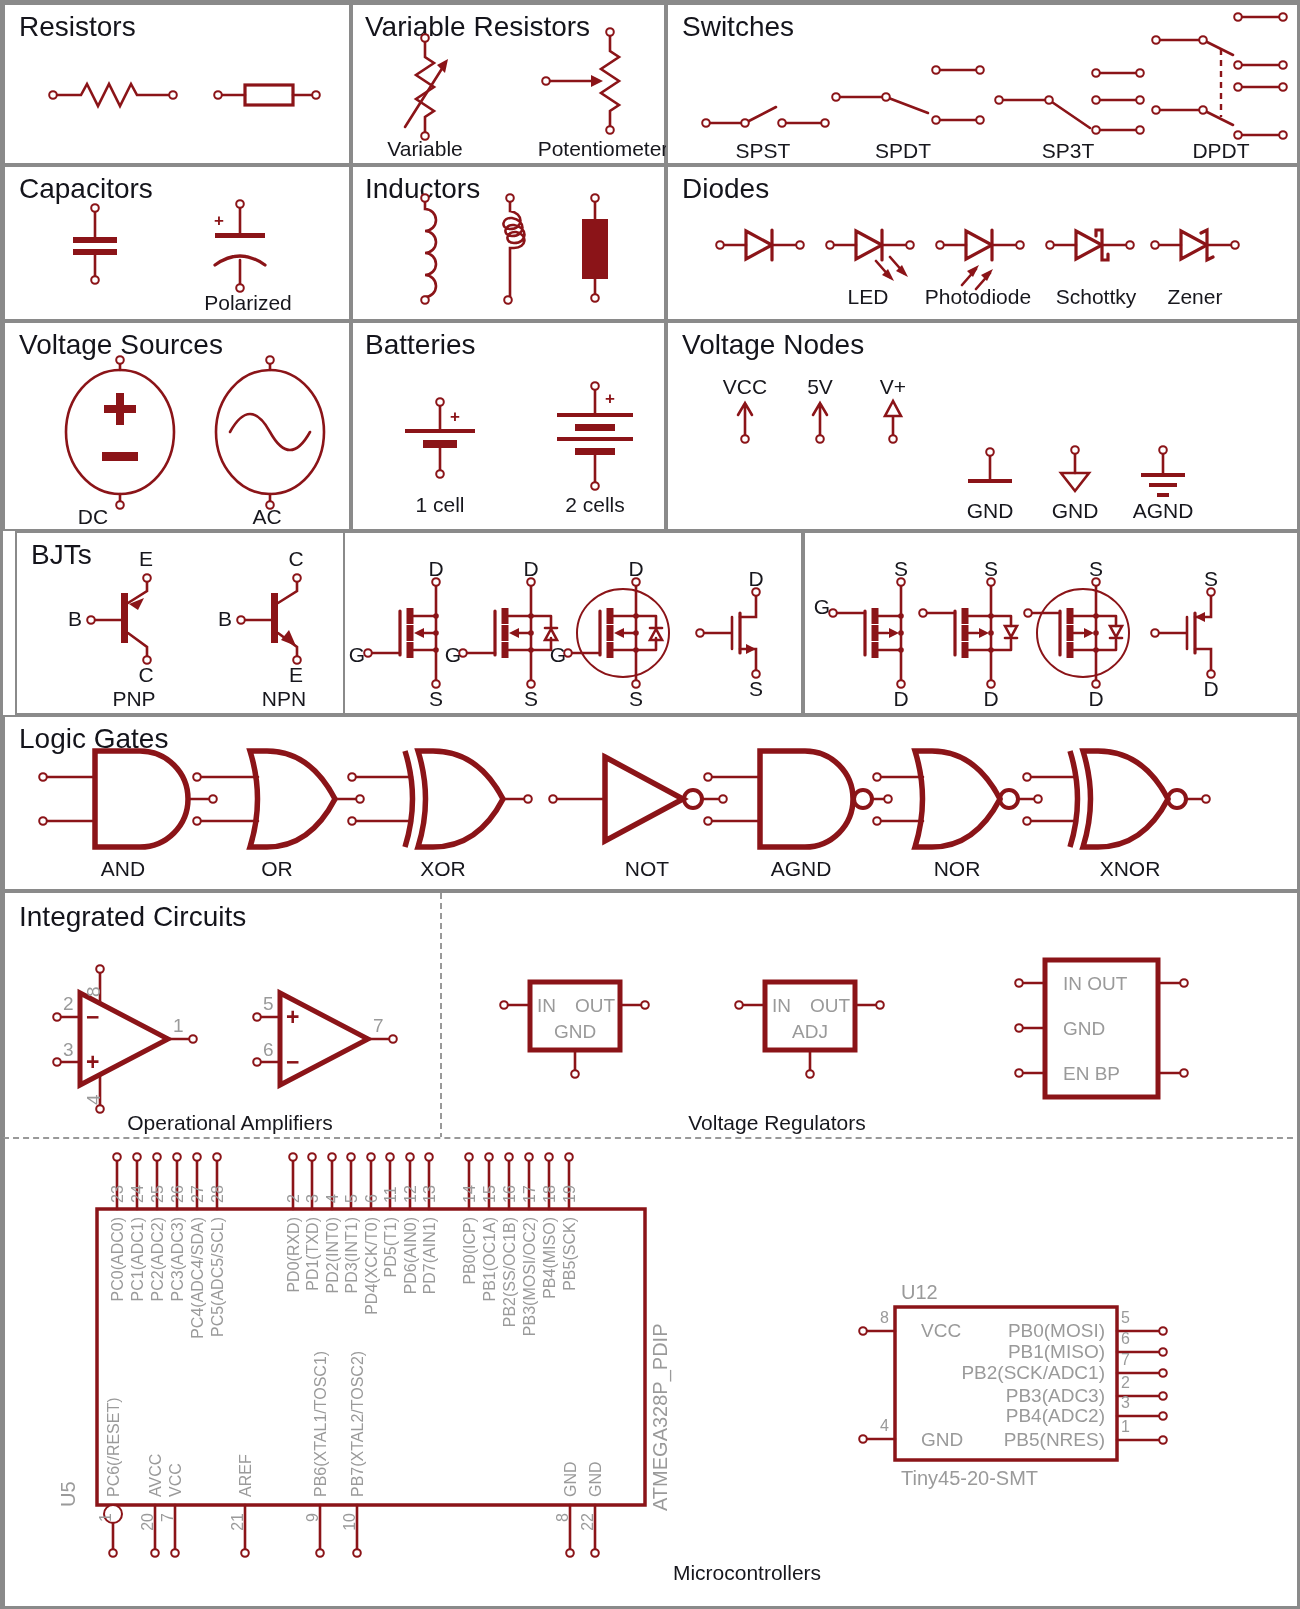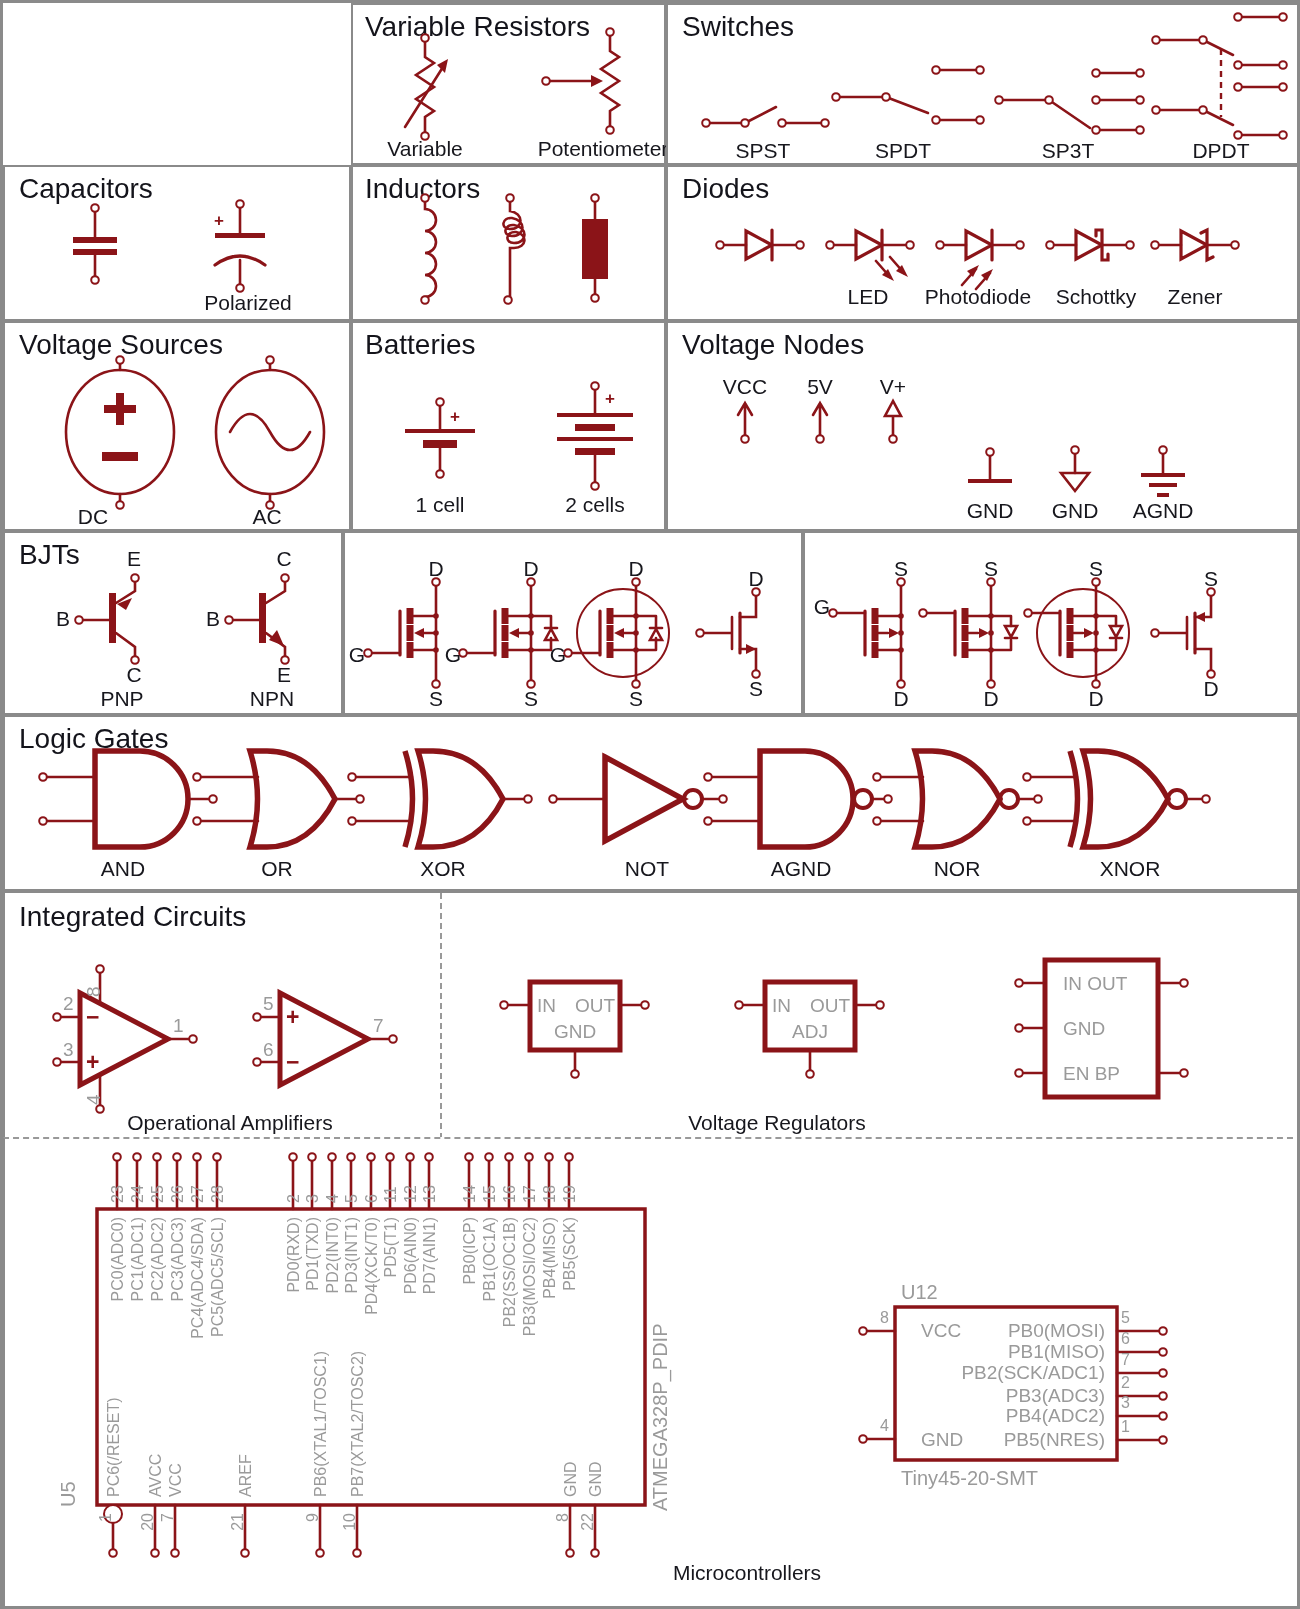--- a/index.html
+++ b/index.html
@@ -27,20 +27,36 @@
   .tm { fill:#fff; stroke:#8b1418; stroke-width:2; }
   .jd { fill:#8b1418; stroke:none; }
   .dash { stroke:#8b1418; stroke-width:2.4; stroke-dasharray:6 5; fill:none; }
   .vdiv { position:absolute; border-left:2px dashed #999; }
 </style>
 </head>
 <body>
 
 <div id="canvas">
 
+  <div class="sec" style="left:0;top:0;width:348px;height:162px">
+    <span class="ttl" style="left:14px;top:6px">Resistors</span>
+    <svg width="344" height="158">
+      <g>
+        <path class="ln" d="M51,90 H76 l6,-11 11,22 11,-22 11,22 11,-22 6,11 H165"></path>
+        <circle class="tm" cx="48" cy="90" r="3.8"></circle>
+          <circle class="tm" cx="168" cy="90" r="3.8"></circle>
+      </g>
+      <g>
+        <path class="ln" d="M216,90 H240 M288,90 H308"></path>
+        <rect class="l3" x="240" y="80" width="48" height="20"></rect>
+        <circle class="tm" cx="213" cy="90" r="3.8"></circle>
+          <circle class="tm" cx="311" cy="90" r="3.8"></circle>
+      </g>
+    </svg>
+  </div>
 
   <div class="sec" style="left:348px;top:0;width:315px;height:162px">
     <span class="ttl" style="left:12px;top:6px">Variable Resistors</span>
     <svg width="311" height="158">
       <g>
         <path class="ln" d="M72,36 V52 L81,58 63,70 81,82 63,94 81,106 72,112 V128"></path>
         <circle class="tm" cx="72" cy="33" r="3.8"></circle>
           <circle class="tm" cx="72" cy="131" r="3.8"></circle>
         <path class="ln" d="M52,122 L90,62"></path>
         <polygon class="fl" points="95,54 84,60 92,68"></polygon>
@@ -288,21 +304,21 @@
       </g>
     </svg>
     <span class="lbl" style="left:77px;top:52px">VCC</span>
     <span class="lbl" style="left:152px;top:52px">5V</span>
     <span class="lbl" style="left:225px;top:52px">V+</span>
     <span class="lbl" style="left:322px;top:176px">GND</span>
     <span class="lbl" style="left:407px;top:176px">GND</span>
     <span class="lbl" style="left:495px;top:176px">AGND</span>
   </div>
 
-  <div class="sec" style="left:0;top:528px;width:340px;height:184px">
+  <div class="sec" style="left:12px;top:528px;width:340px;height:184px">
     <span class="ttl" style="left:14px;top:6px">BJTs</span>
     <svg width="336" height="180">
       <g>
         <rect class="fl" x="104" y="60" width="7" height="50"></rect>
         <path class="ln" d="M77,87 H104 M130,48 V58 L111,70 M111,100 L130,114 V124"></path>
         <polygon class="fl" points="112,71 127,65 121,77"></polygon>
         <circle class="tm" cx="74" cy="87" r="3.8"></circle>
           <circle class="tm" cx="130" cy="45" r="3.8"></circle>
           <circle class="tm" cx="130" cy="127" r="3.8"></circle>
       </g>

